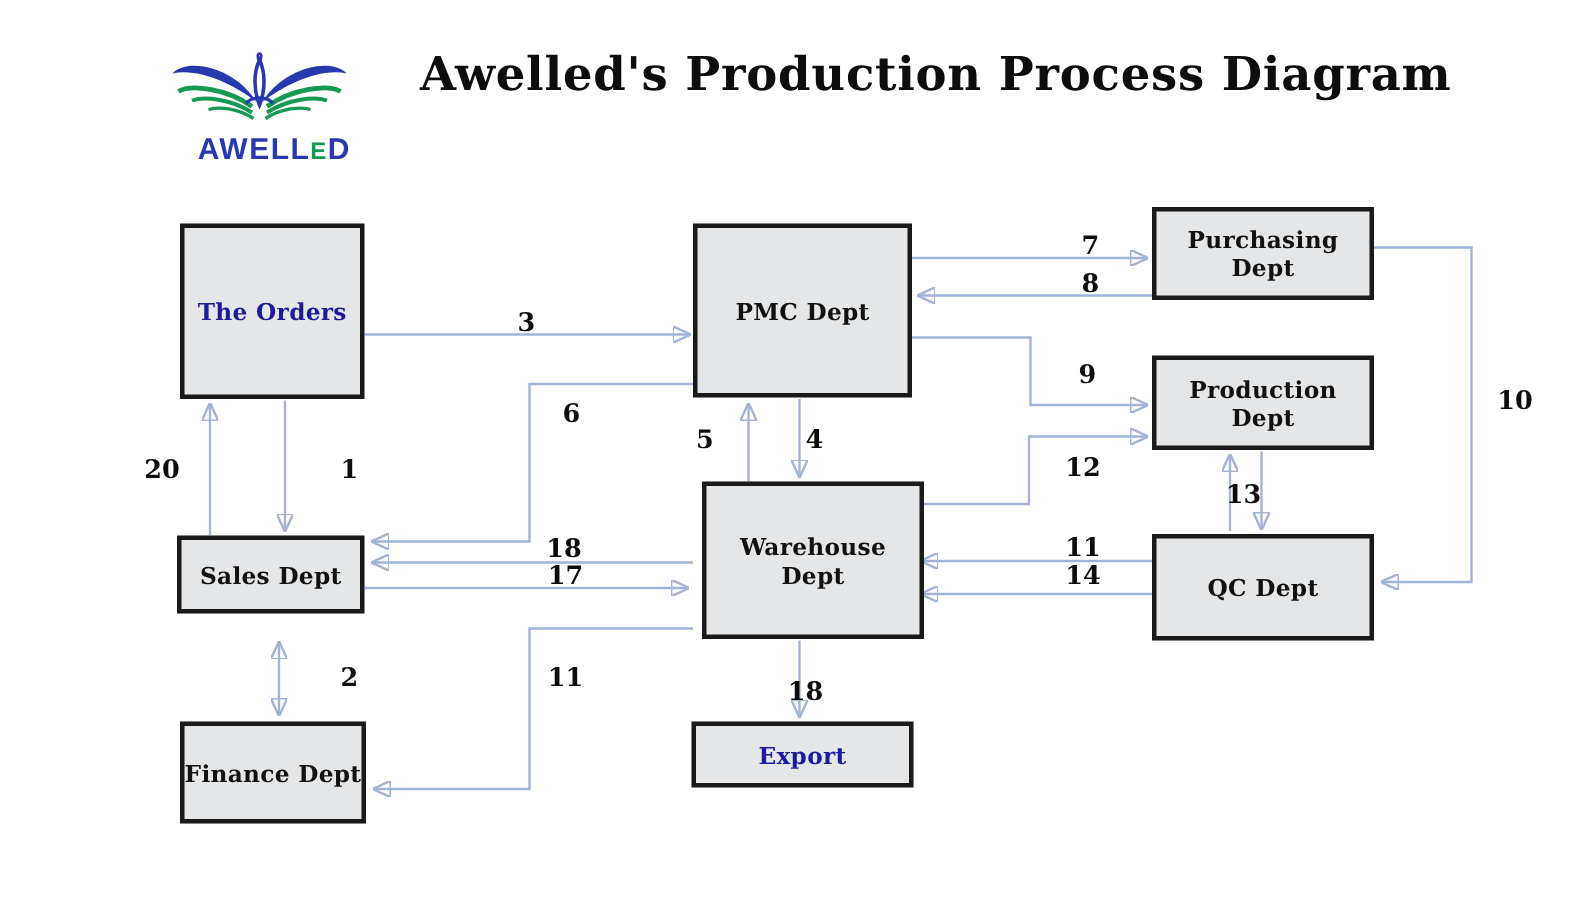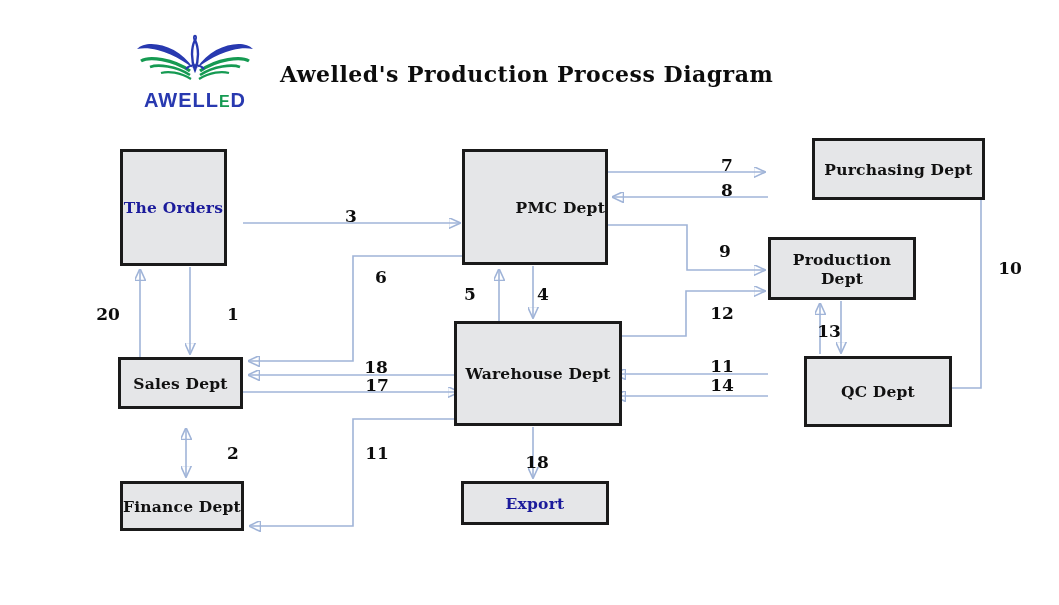--- a/index.html
+++ b/index.html
@@ -1,43 +1,43 @@
 <!DOCTYPE html>
 <html><head>
 <meta charset="utf-8">
 <style>
   html,body{margin:0;padding:0;background:#ffffff;}
   .stage{
     position:relative;width:1059px;height:605px;background:#ffffff;overflow:hidden;
     font-family:"DejaVu Serif","Liberation Serif",serif;
   }
   
-  .logo{position:absolute;left:134px;top:33px;width:122px;text-align:center;}
+  .logo{position:absolute;left:112px;top:33px;width:122px;text-align:right;}
   .logo-text{margin-top:1px;font-family:"Liberation Sans",sans-serif;font-weight:bold;
     font-size:20px;letter-spacing:1px;color:#2839b0;line-height:1;}
   .logo-text .green-e{color:#159a52;font-size:16px;}
   .title{
-    position:absolute;left:280px;top:61px;margin:0;
-    font-size:22px;font-weight:700;color:#0d0d0d;letter-spacing:.5px;white-space:nowrap;
+    position:absolute;left:280px;top:32px;margin:0;
+    font-size:31px;font-weight:700;color:#0d0d0d;letter-spacing:.5px;white-space:nowrap;
   }
   
   .box{
     position:absolute;background:#e5e6e8;border:3px solid #1a1a1a;box-sizing:border-box;
     display:flex;align-items:center;justify-content:center;text-align:center;
     font-weight:700;font-size:15.5px;color:#111111;letter-spacing:.2px;
   }
   .box .navy{color:#1b1b9b;}
-  .b-orders     {left:120px;top:149px;width:107px;height:117px;}
-  .b-pmc        {left:462px;top:149px;width:146px;height:116px;justify-content:flex-end;}
-  .b-purchasing {left:812px;top:138px;width:173px;height:62px;}
+  .b-orders     {left:120px;top:149px;width:123px;height:117px;}
+  .b-pmc        {left:462px;top:149px;width:146px;height:116px;}
+  .b-purchasing {left:768px;top:138px;width:148px;height:62px;}
   .b-production {left:768px;top:237px;width:148px;height:63px;}
   .b-sales      {left:118px;top:357px;width:125px;height:52px;}
-  .b-warehouse  {left:454px;top:321px;width:168px;height:105px;}
-  .b-qc         {left:768px;top:356px;width:148px;height:71px;margin-left:36px;}
-  .b-finance    {left:120px;top:481px;width:124px;height:50px;}
+  .b-warehouse  {left:468px;top:321px;width:148px;height:105px;}
+  .b-qc         {left:768px;top:356px;width:148px;height:71px;}
+  .b-finance    {left:120px;top:481px;width:124px;height:68px;}
   .b-export     {left:461px;top:481px;width:148px;height:44px;justify-content:center;}
   
   .wires{position:absolute;left:0;top:0;width:1059px;height:605px;}
   .wires path{stroke:#a0b4d8;stroke-width:1.6;fill:none;}
   
   .num{
     position:absolute;transform:translate(-50%,-50%);
     font-weight:700;font-size:17px;color:#0d0d0d;line-height:1;
   }
 </style>

